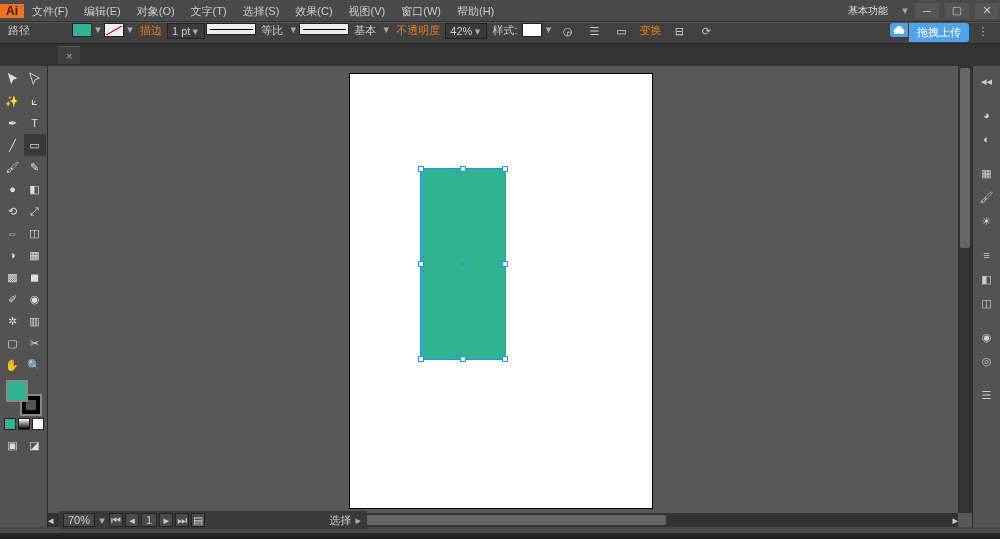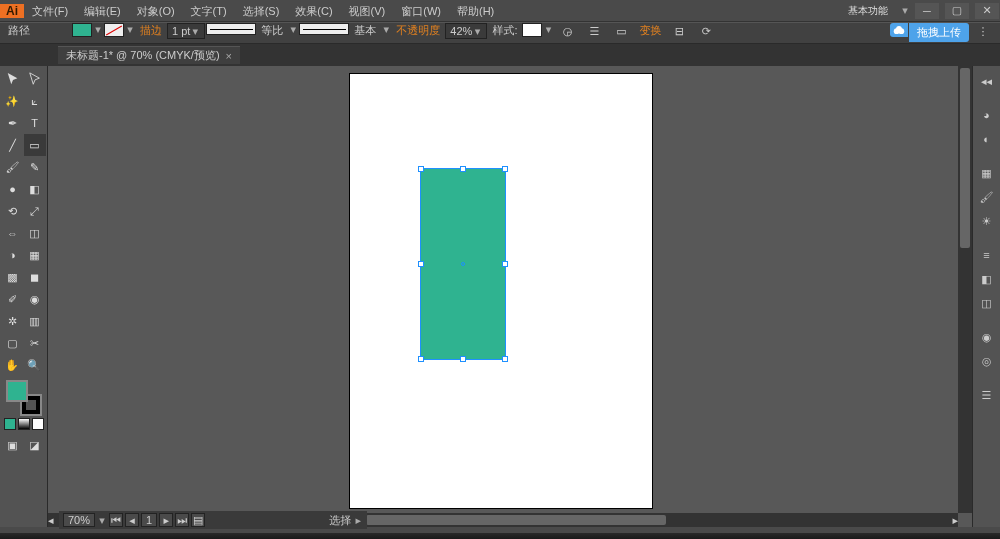--- a/index.html
+++ b/index.html
@@ -151,21 +151,20 @@
       </svg>
   </div>
   <div class="upload-btn" style="margin-left:0; border-radius:0 3px 3px 0;">
     <span>拖拽上传</span>
   </div>
   <div class="mbar-icon">⋮</div>
 </div>
 
 <div class="doctabrow">
   <div class="doctab">
-    <span>未标题-1* @ 70% (CMYK/预览)</span>
     <span class="doctab-close">×</span>
   </div>
 </div>
 
 <div class="main">
 
   <div class="toolbox">
     <div class="tool-row">
       <div class="tool">
           <svg viewBox="0 0 16 16" fill="#ddd">

